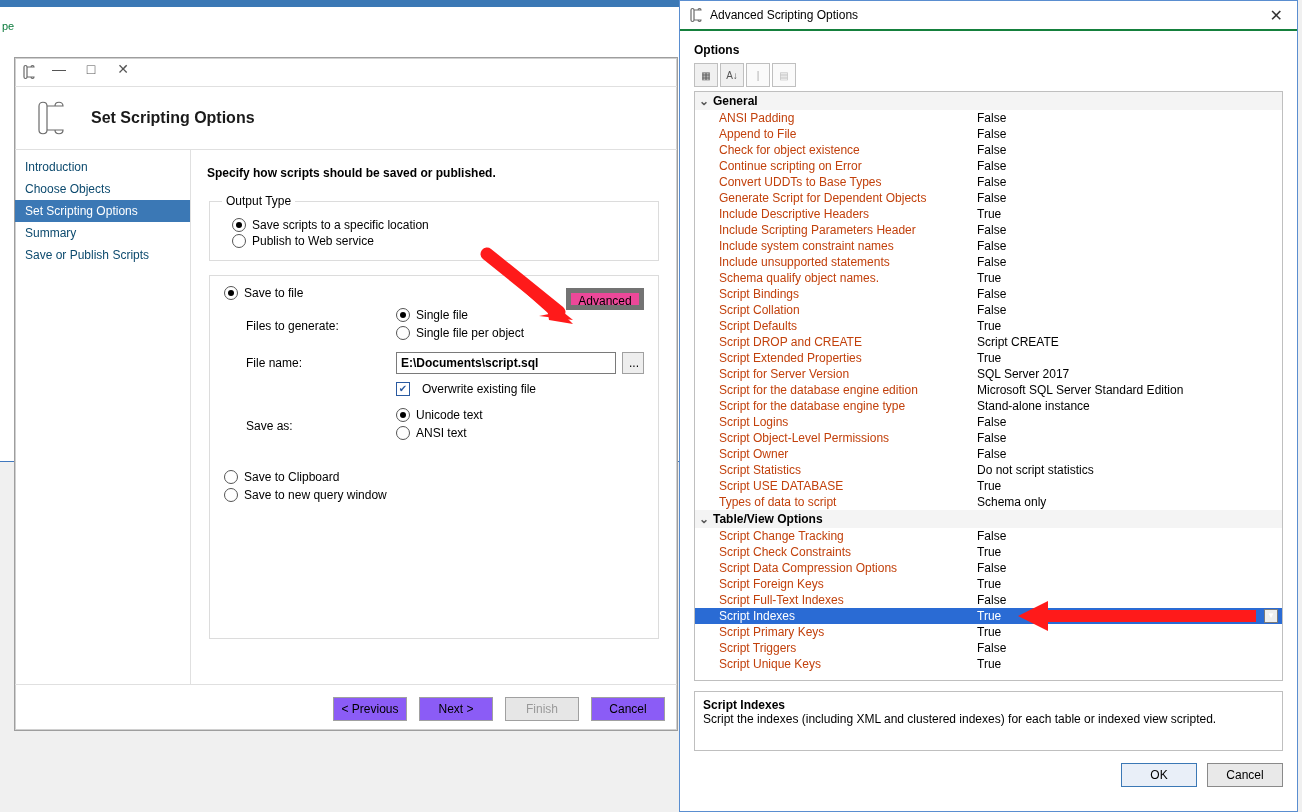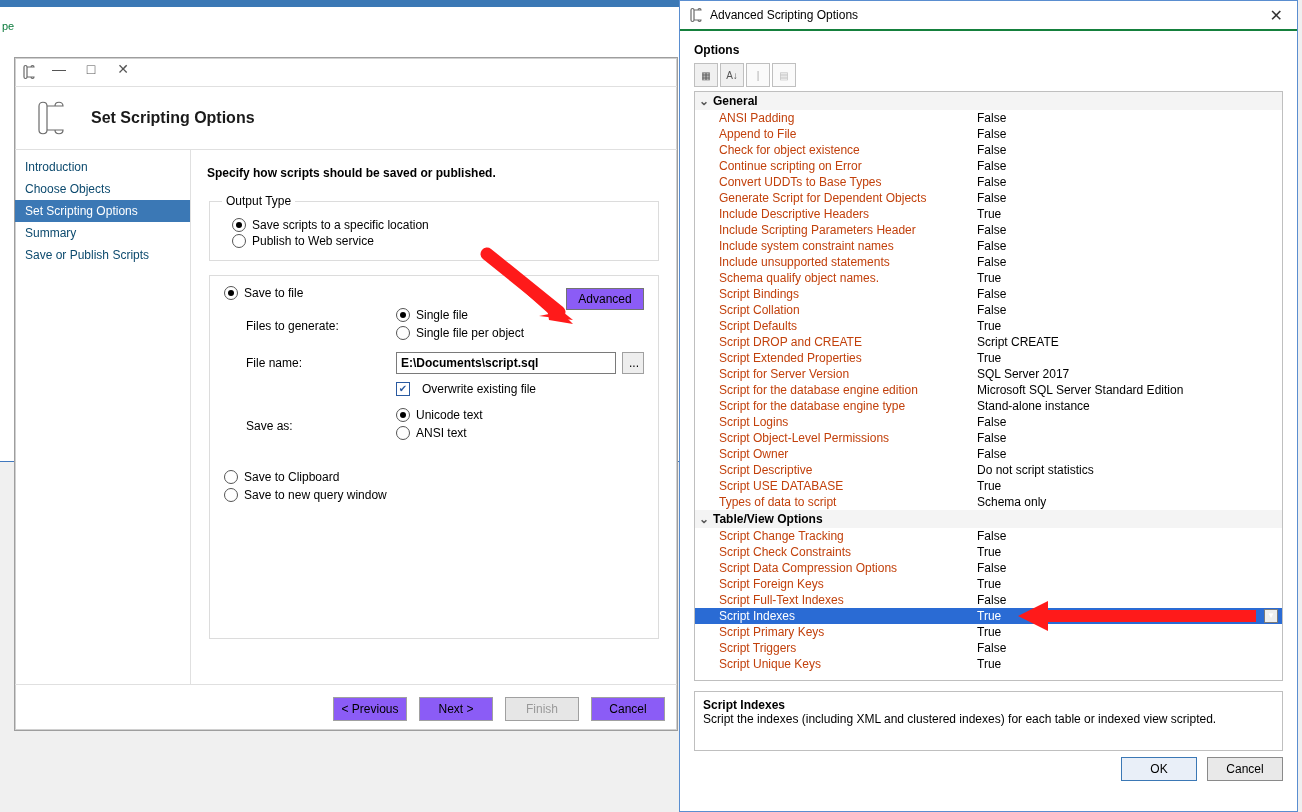--- a/index.html
+++ b/index.html
@@ -24,21 +24,21 @@
   .wizard-nav .navitem{padding:4px 10px;color:#0c4a6e;cursor:pointer;}
   .wizard-nav .navitem.sel{background:#3b78b5;color:#fff;}
   .wizard-main{flex:1;padding:16px 16px 8px 16px;position:relative;}
   .wizard-main .lead{font-weight:700;margin-bottom:14px;}
   fieldset.output{border:1px solid #dcdcdc;padding:8px 12px 10px 12px;margin-bottom:14px;}
   fieldset.output legend{padding:0 4px;color:#000;}
   .radio-row{display:flex;align-items:center;gap:6px;margin:2px 0 2px 10px;}
   .radio{width:12px;height:12px;border:1px solid #555;border-radius:50%;display:inline-flex;align-items:center;justify-content:center;}
   .radio.checked::after{content:"";width:6px;height:6px;border-radius:50%;background:#000;}
   fieldset.save{border:1px solid #dcdcdc;padding:10px 14px 14px 14px;height:338px;position:relative;}
-  .adv-btn{position:absolute;right:14px;top:12px;width:78px;height:22px;border:1px solid #737373;background:#8b5cf6;font-size:12px;}
+  .adv-btn{position:absolute;right:14px;top:12px;width:78px;height:22px;border:5px solid #737373;background:#ec4899;font-size:12px;}
   .grid2{display:grid;grid-template-columns:150px 1fr;row-gap:8px;align-items:center;margin-left:22px;margin-top:8px;}
   .inline-radio{display:flex;align-items:center;gap:6px;margin-bottom:4px;}
   .txt{width:210px;height:18px;border:1px solid #7a7a7a;padding:1px 4px;font-family:inherit;font-size:12px;font-weight:bold;}
   .browse{width:22px;height:22px;border:1px solid #a0a0a0;background:#eee;margin-left:6px;font-size:12px;}
   .chk{width:12px;height:12px;border:1px solid #2a5aa0;display:inline-flex;align-items:center;justify-content:center;margin-right:6px;}
   .chk.checked::after{content:"✔";font-size:10px;color:#2a5aa0;line-height:1;}
   .wizard-footer{height:48px;border-top:1px solid #e0e0e0;display:flex;align-items:center;justify-content:flex-end;padding:0 12px;gap:12px;}
   .wbtn{width:74px;height:24px;border:1px solid #a0a0a0;background:#8b5cf6;font-size:12px;}
   .wbtn.disabled{color:#9a9a9a;background:#e6e6e6;}
   
@@ -60,21 +60,21 @@
   .group .caret{width:14px;color:#555;}
   .row{display:grid;grid-template-columns:20px 258px 1fr 14px;align-items:center;height:16px;padding:0 4px;}
   .row .k{color:#c2410c;white-space:nowrap;overflow:hidden;}
   .row .v{color:#000;white-space:nowrap;overflow:hidden;}
   .row.selected{background:#2a6bd4;color:#fff;}
   .row.selected .k,.row.selected .v{color:#fff;}
   .row .dd{visibility:hidden;border:1px solid #7a7a7a;background:#eee;height:12px;width:12px;font-size:9px;text-align:center;line-height:10px;}
   .row.selected .dd{visibility:visible;}
   .descbox{border:1px solid #bfbfbf;margin-top:10px;padding:6px 8px;height:46px;}
   .descbox .dt{font-weight:700;}
-  .adv-footer{position:absolute;right:14px;bottom:30px;display:flex;gap:10px;}
+  .adv-footer{position:absolute;right:14px;bottom:24px;display:flex;gap:10px;}
   .dbtn{width:76px;height:24px;border:1px solid #8a8a8a;background:#e9e9e9;font-size:12px;}
   .dbtn.primary{border:1px solid #3b78b5;background:#e9eff8;}
   
   .arrow{position:absolute;pointer-events:none;}
   .arrow .shaft{position:absolute;background:#ff1a1a;height:12px;}
   .arrow .head{position:absolute;width:0;height:0;}
   
   svg.scroll-ico path{stroke:#6a6a6a;fill:none;stroke-width:1.2;}
 </style>
 </head>
@@ -340,21 +340,21 @@
           <span class="dd">▾</span>
         </div>
         <div class="row">
           <span></span>
           <span class="k">Script Owner</span>
           <span class="v">False</span>
           <span class="dd">▾</span>
         </div>
         <div class="row">
           <span></span>
-          <span class="k">Script Descriptive</span>
+          <span class="k">Script Statistics</span>
           <span class="v">Do not script statistics</span>
           <span class="dd">▾</span>
         </div>
         <div class="row">
           <span></span>
           <span class="k">Script USE DATABASE</span>
           <span class="v">True</span>
           <span class="dd">▾</span>
         </div>
         <div class="row">

